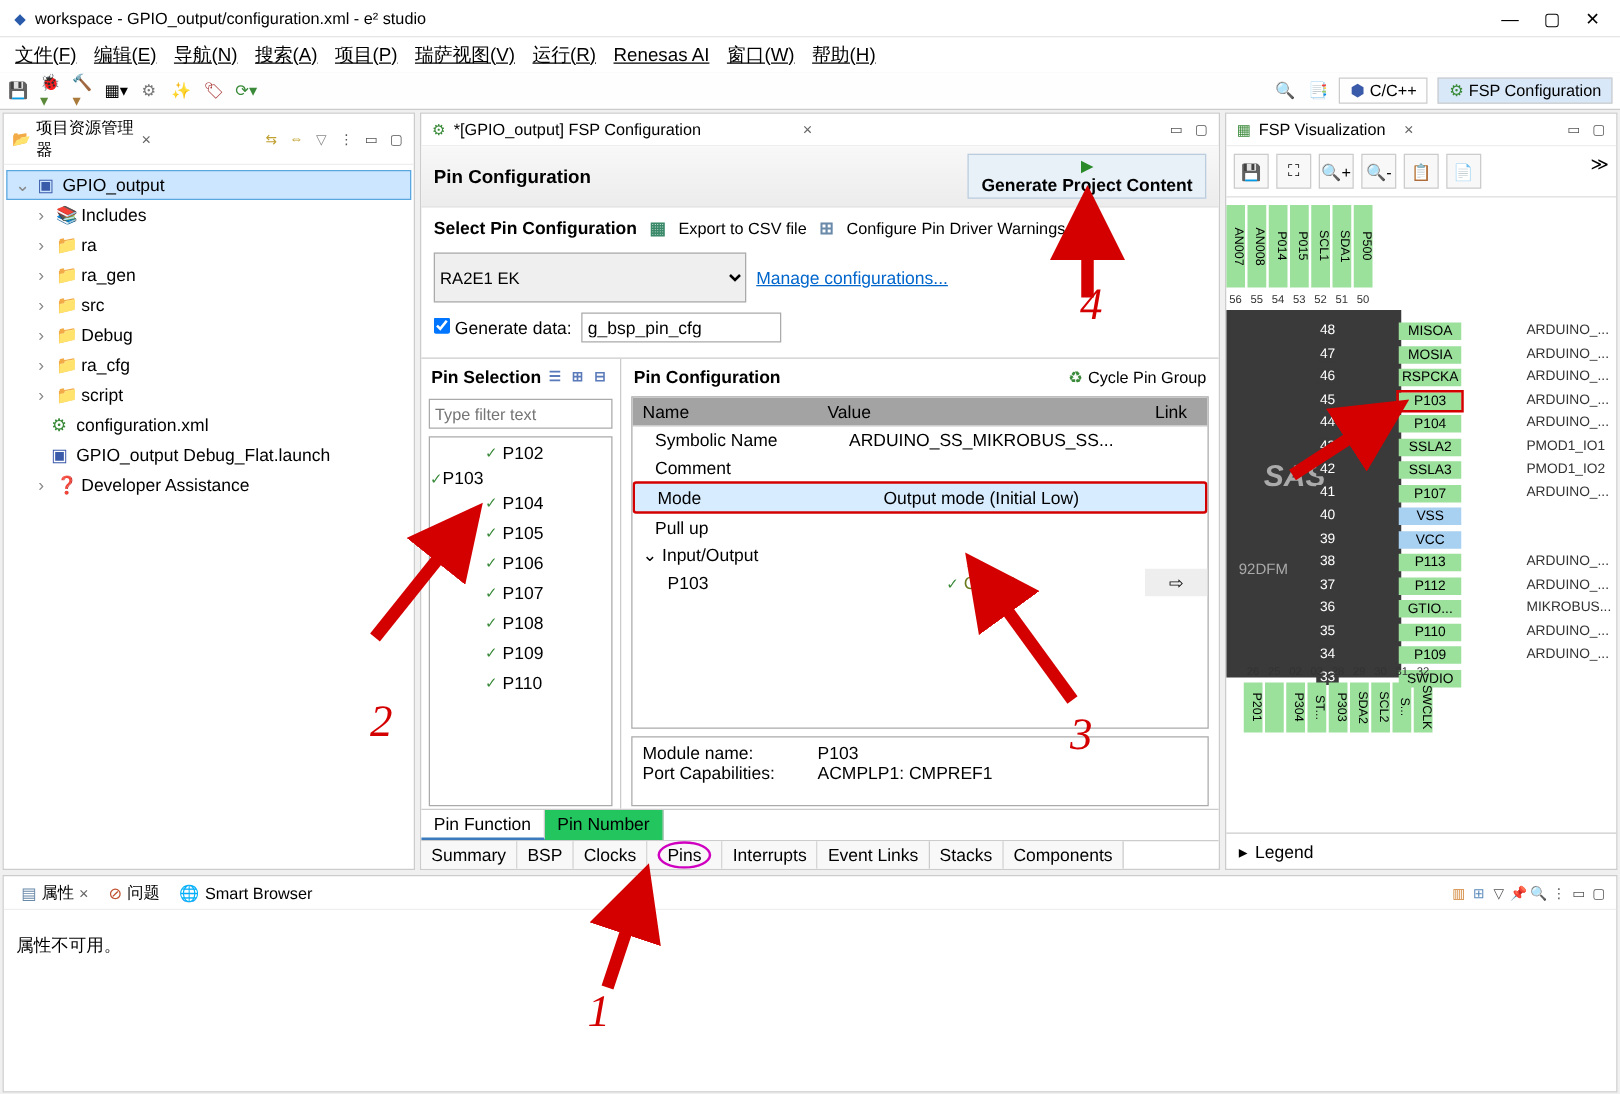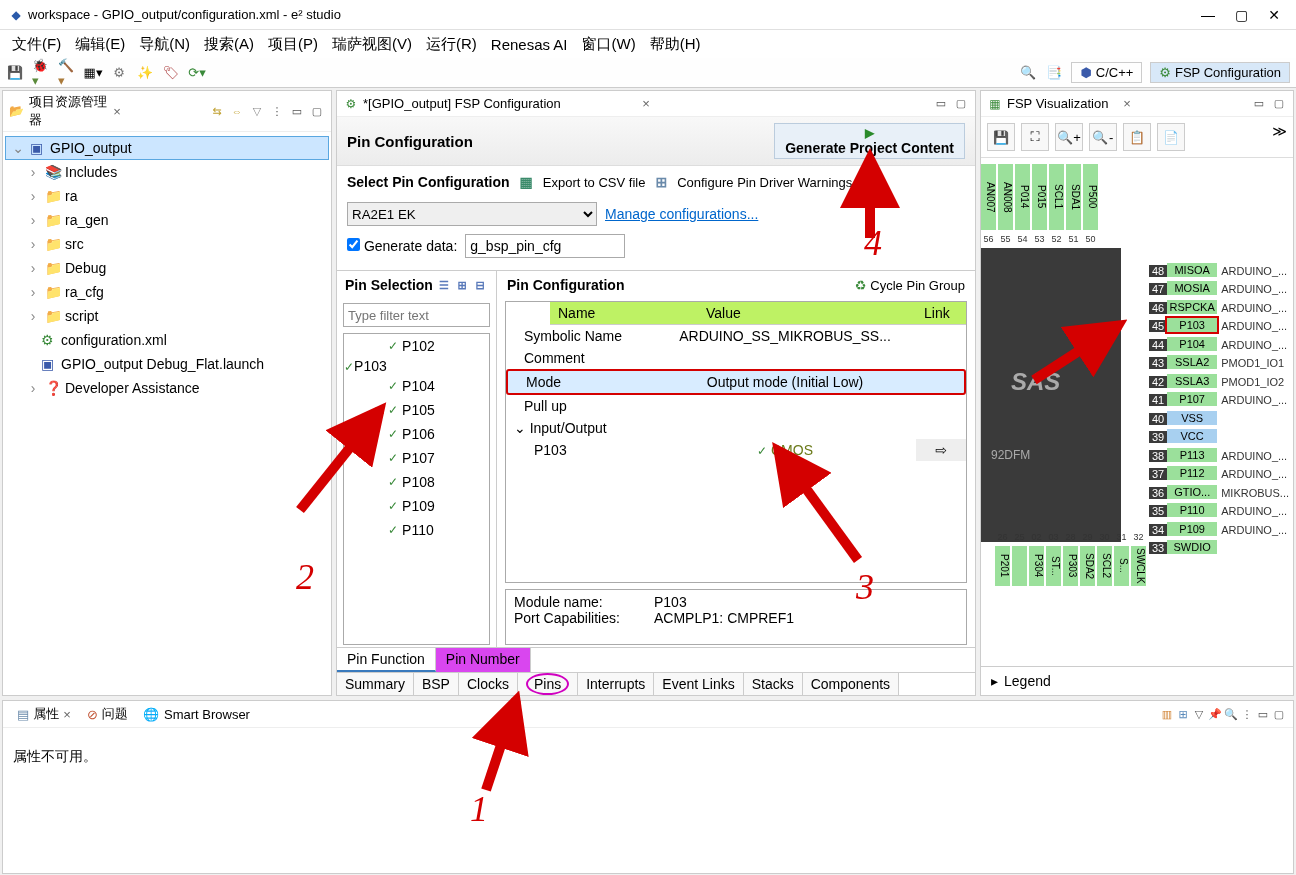--- a/index.html
+++ b/index.html
@@ -1,21 +1,21 @@
 <!DOCTYPE html>
 <html><head>
 <meta charset="utf-8">
 <style>
 * { margin:0; padding:0; box-sizing:border-box; font-family:"Segoe UI",Tahoma,sans-serif; }
 body { width:1296px; height:875px; background:#f0f0f0; font-size:14px; color:#000; overflow:hidden; position:relative; }
 .titlebar { height:30px; display:flex; align-items:center; padding:0 8px; background:#fff; border-bottom:1px solid #e0e0e0; }
 .titlebar .title { flex:1; font-size:13px; padding-left:4px; }
 .titlebar .win-btns { display:flex; gap:20px; font-size:14px; margin-right:8px; }
 .menubar { height:28px; display:flex; align-items:center; gap:2px; padding:0 6px; background:#fff; }
-.menubar .item { padding:2px 6px; font-size:15px; }
+.menubar .item { padding:2px 6px; font-size:15px;text-decoration:underline; }
 .toolbar { height:30px; display:flex; align-items:center; gap:8px; padding:2px 6px; background:#fefefe; border-bottom:1px solid #ccc; }
 .toolbar .tb { width:18px; height:18px; display:flex; align-items:center; justify-content:center; font-size:13px; }
 .toolbar .spacer { flex:1; }
 .persp { display:flex; align-items:center; gap:4px; padding:2px 8px; border:1px solid #ccc; font-size:13px; }
 .persp.active { background:#d8e8f8; }
 .main { display:flex; height:610px; }
 .panel { background:#fff; border:1px solid #ccc; margin:2px; display:flex; flex-direction:column; }
 .panel-header { display:flex; align-items:center; padding:2px 6px; min-height:26px; border-bottom:1px solid #eee; gap:4px; font-size:13px; }
 .panel-header .title { flex:1; display:flex; align-items:center; gap:4px; }
 .icon { width:16px; height:16px; display:inline-flex; align-items:center; justify-content:center; font-size:12px; }
@@ -29,67 +29,67 @@
 .tree .ficon { width:16px; }
 .center-panel { flex:1; }
 .config-body { flex:1; display:flex; flex-direction:column; overflow:hidden; }
 .section-bar { background:linear-gradient(#f8f8f8,#ececec); padding:6px 10px; font-size:15px; font-weight:600; border-bottom:1px solid #ddd; display:flex; align-items:center; }
 .gen-btn { margin-left:auto; text-align:center; background:#e8f0f8; border:1px solid #bcd; padding:2px 10px; font-size:14px; }
 .gen-btn .play { color:#2a8a2a; font-size:12px; }
 .select-bar { padding:8px 10px; display:flex; align-items:center; gap:10px; font-size:14px; font-weight:600; }
 .select-bar .lbl { font-weight:600; }
 .select-bar .lnk { color:#0066cc; text-decoration:underline; font-size:13px; font-weight:400; }
 .form-row { padding:4px 10px; display:flex; align-items:center; gap:8px; font-size:14px; }
-select.combo { width:250px; height:24px; border:1px solid #aaa; }
+select.combo { width:250px; height:40px; border:1px solid #aaa; }
 input.txt { height:24px; border:1px solid #aaa; padding:0 4px; font-size:14px; }
 a.link { color:#0066cc; text-decoration:underline; }
 .mid-row { display:flex; flex:1; border-top:1px solid #ccc; margin-top:8px; overflow:hidden; }
 .pin-sel { width:160px; border-right:1px solid #ccc; display:flex; flex-direction:column; }
 .pin-sel-head { padding:6px 8px; font-weight:600; font-size:14px; display:flex; align-items:center; }
 .pin-sel-head .tools { margin-left:auto; display:flex; gap:2px; }
 .filter { margin:4px 6px; border:1px solid #aaa; height:24px; padding:0 4px; font-size:13px; color:#888; }
 .pin-list { flex:1; border:1px solid #aaa; margin:2px 6px; overflow-y:scroll; font-size:14px; }
 .pin-list .prow { display:flex; align-items:center; padding:2px 6px 2px 44px; gap:4px; height:24px; }
 .chk { color:#3a8a3a; font-size:12px; }
 .pin-cfg { flex:1; display:flex; flex-direction:column; }
 .pin-cfg-head { padding:6px 10px; font-weight:600; display:flex; align-items:center; }
 .cycle { margin-left:auto; font-size:13px; font-weight:400; display:flex; align-items:center; gap:4px; }
 .prop-table { border:1px solid #aaa; margin:2px 8px; font-size:14px; overflow:auto; flex:1 0 200px; }
-.prop-head { display:flex; border-bottom:1px solid #ccc; font-weight:400; background:#bef264;margin-left:44px; }
+.prop-head { display:flex; border-bottom:1px solid #ccc; font-weight:400; background:#a3a3a3; }
 .prop-head .c1 { width:148px; padding:3px 8px; }
 .prop-head .c2 { flex:1; padding:3px 8px; }
 .prop-head .c3 { width:50px; padding:3px 8px; }
 .prop-row { display:flex; }
 .prop-row .c1 { width:148px; padding:3px 8px 3px 18px; }
 .prop-row .c2 { flex:1; padding:3px 8px;text-align:center; }
 .prop-row .c3 { width:50px; padding:3px 8px; }
 .prop-row.hl { background:#d8ecff; }
 .hl-box { border:2.5px solid #d40000; border-radius:3px; }
 .olive { color:#6b7a1a; }
 .mod-info { border:1px solid #aaa; margin:4px 8px 2px 8px; padding:4px 8px; font-size:14px; overflow-y:scroll; height:56px; }
 .cfg-tabs { display:flex; border-top:1px solid #ccc; font-size:14px; }
-.cfg-tabs .t { padding:3px 10px; border-right:1px solid #ccc; background:#d946ef; }
+.cfg-tabs .t { padding:3px 10px; border-right:1px solid #ccc; background:#22c55e; }
 .cfg-tabs .t.active { background:#fff; border-bottom:2px solid #3a7abd; color:#000; }
 .bottom-tabs { display:flex; border-top:1px solid #ccc; font-size:14px; }
 .bottom-tabs .t { padding:3px 8px; border-right:1px solid #ccc; background:#f8f8f8; }
 .pins-circle { border:2.5px solid #d000c0; border-radius:50%; padding:1px 6px; }
 .right-panel { width:314px; }
 .vis-toolbar { display:flex; gap:6px; padding:6px; border-bottom:1px solid #ddd; }
 .vis-toolbar .vb { width:28px; height:28px; border:1px solid #ccc; background:#f8f8f8; display:flex; align-items:center; justify-content:center; font-size:13px; }
 .vis-body { flex:1; position:relative; overflow:hidden; }
 .chip { position:absolute; left:0; top:90px; width:140px; height:294px; background:#3a3a3a; color:#ccc; }
 .chip .lbl { position:absolute; top:120px; left:30px; color:#aaa; font-size:24px; font-style:italic; font-weight:700; }
 .top-pins { position:absolute; top:6px; left:0; display:flex; gap:2px; }
 .vpin { width:15px; height:66px; background:#9be09b; font-size:10px; writing-mode:vertical-rl; text-align:center; padding:2px 0; position:relative; }
 .vpin .num { position:absolute; bottom:-14px; font-size:9px; color:#333; writing-mode:horizontal-tb; width:15px; text-align:center; left:0; }
 .bottom-pins { position:absolute; bottom:6px; left:14px; display:flex; gap:2px; }
 .bpin { width:15px; height:40px; background:#9be09b; font-size:10px; writing-mode:vertical-rl; text-align:center; position:relative; }
 .bpin .num { position:absolute; top:-14px; font-size:9px; color:#333; writing-mode:horizontal-tb; width:15px; text-align:center; left:0; }
 .right-pins { position:absolute; right:4px; top:100px; }
-.rpin-row { display:flex; align-items:flex-end; height:18.5px; font-size:11px; }
+.rpin-row { display:flex; align-items:flex-start; height:18.5px; font-size:11px;gap:48px; }
 .rpin-row .num { width:18px; text-align:right; padding-right:3px; color:#fff; background:#3a3a3a; }
 .rpin-row .pin { width:50px; background:#9be09b; text-align:center; padding:1px 0; font-size:11px; }
 .rpin-row .pin.blue { background:#a8d0f0; }
 .rpin-row .txt { padding-left:4px; font-size:11px; color:#333; }
 .rpin-row.hl .pin { outline:2px solid #d40000; }
 .legend { border-top:1px solid #ccc; padding:6px 10px; font-size:14px; display:flex; align-items:center; gap:6px; }
 .lower { height:174px; background:#fff; border:1px solid #ccc; margin:2px; display:flex; flex-direction:column; }
 .lower-tabs { display:flex; align-items:center; padding:2px 6px; border-bottom:1px solid #eee; }
 .lower-tabs .tab { padding:2px 8px; font-size:13px; display:flex; align-items:center; gap:4px; }
 .lower-tabs .spacer { flex:1; }

